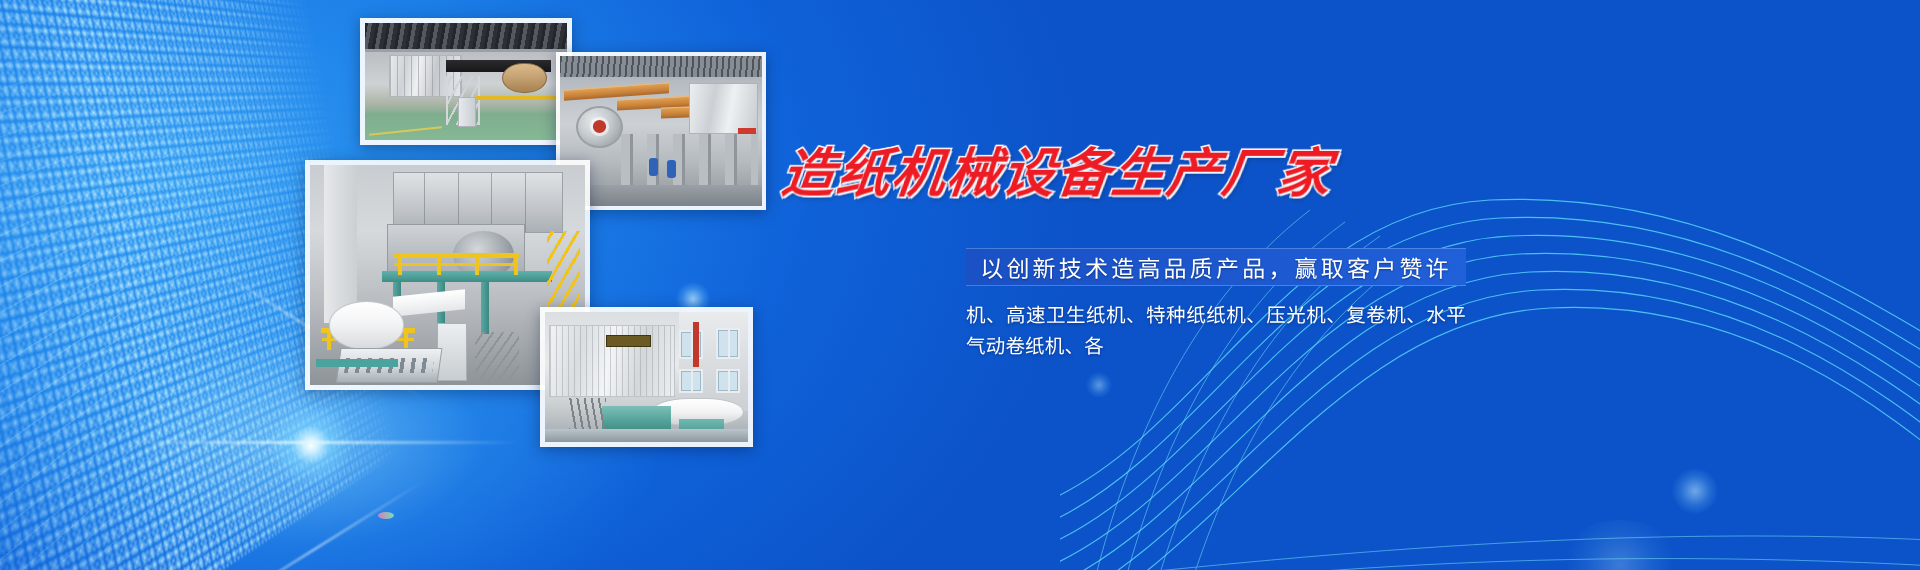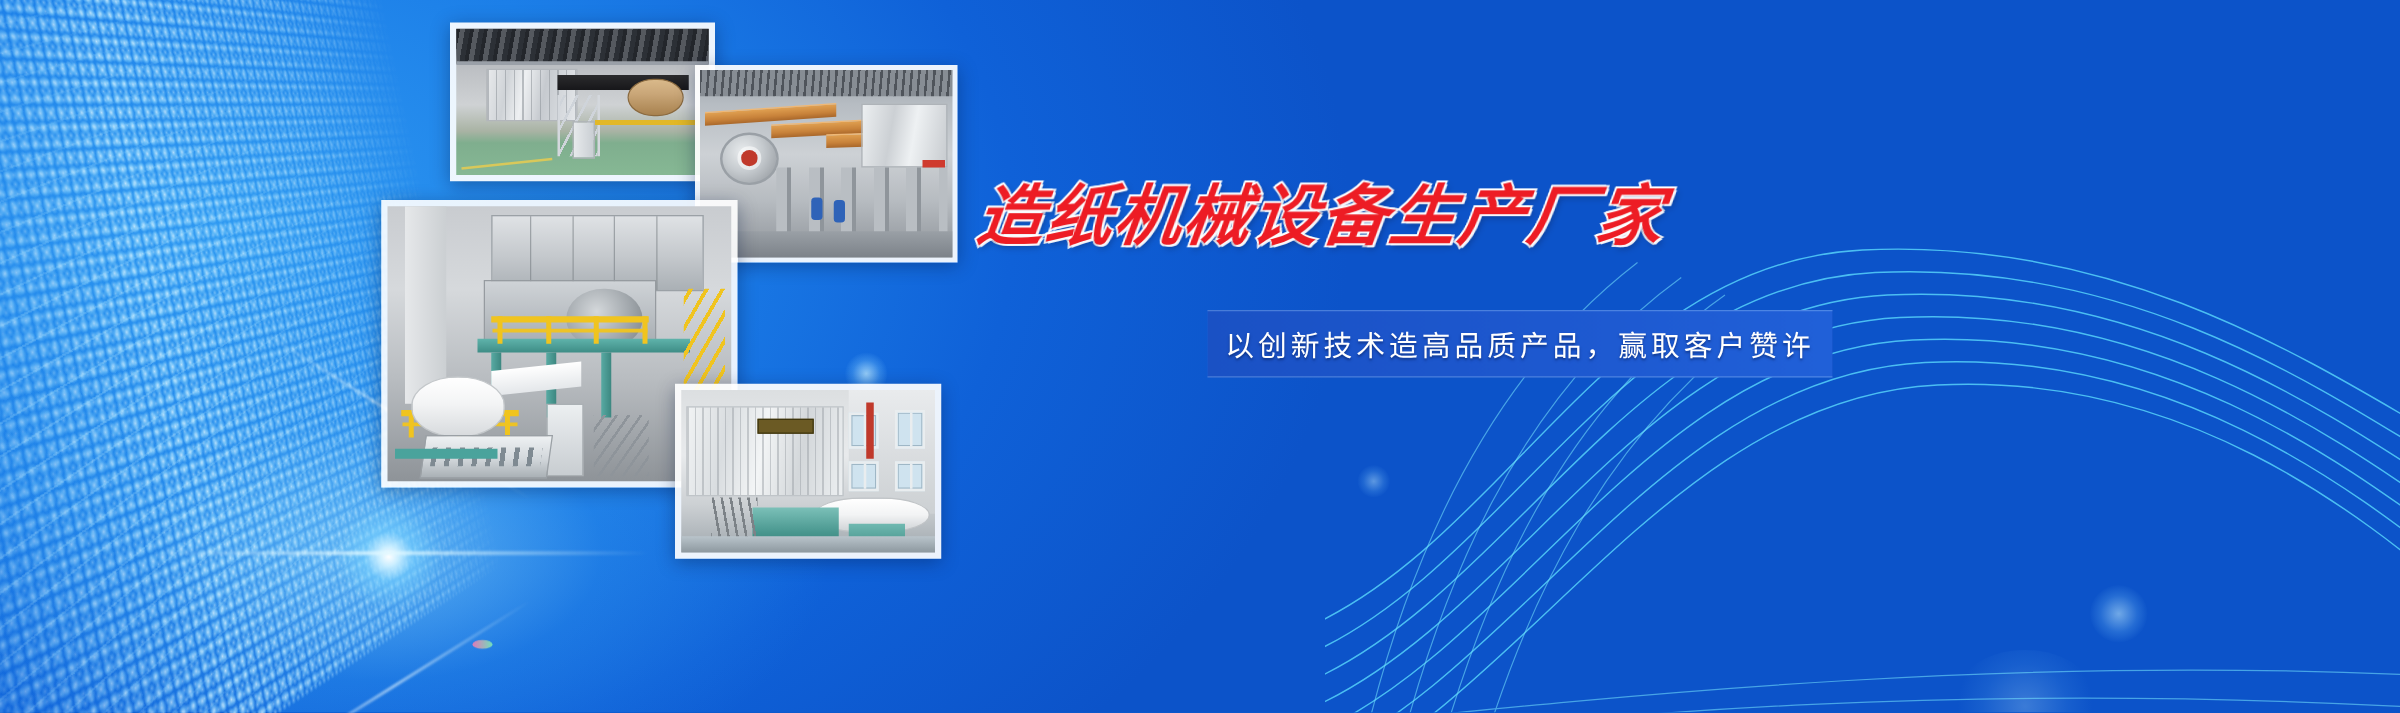--- a/index.html
+++ b/index.html
@@ -222,21 +222,21 @@
     transform: skewX(-7deg);
     text-shadow:
        2px 2px 0 rgba(255,255,255,.9),
       -1px -1px 0 rgba(255,255,255,.9),
        3px 3px 5px rgba(10,40,100,.45);
     line-height:62px;
   }
 
   .subtitle-bar {
     position:absolute; left:966px; top:248px;
-    width:500px; height:54px;
+    width:500px; height:38px;
     background: linear-gradient(90deg,#1a51c4 0%, #1d58cf 55%, #2060d8 100%);
     border-top:1px solid rgba(160,205,255,.35);
     border-bottom:1px solid rgba(160,205,255,.35);
     display:flex; align-items:center; justify-content:center;
   }
   .subtitle-bar .txt {
     color:#ffffff; font-size:23px; letter-spacing:3.2px; white-space:nowrap;
     font-family:"DejaVu Sans","Liberation Sans",sans-serif;
     text-shadow:0 1px 2px rgba(0,20,70,.5);
   }
@@ -386,15 +386,16 @@
     </div>
   </div>
 
   <div class="headline">造纸机械设备生产厂家</div>
 
   <div class="subtitle-bar">
     <span class="txt">以创新技术造高品质产品，赢取客户赞许</span>
   </div>
 
   <div class="desc">
+    <p>机、高速卫生纸机、特种纸纸机、压光机、复卷机、水平气动卷纸机、各</p>
   </div>
 
 </div>
 
 </body></html>

